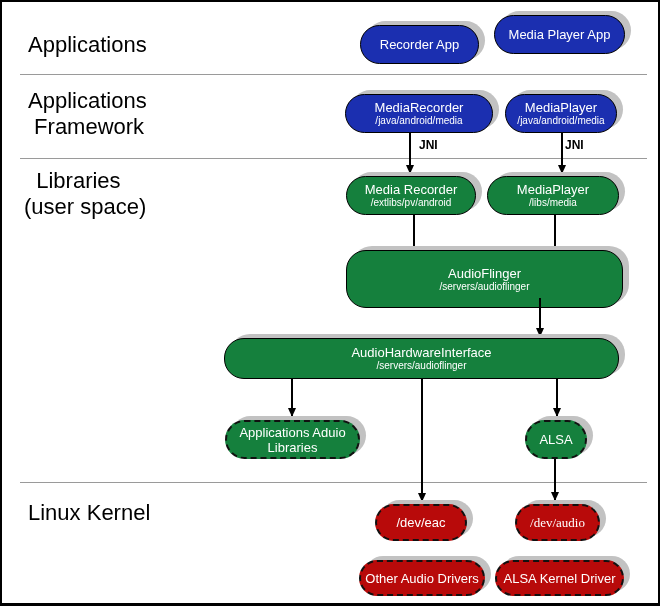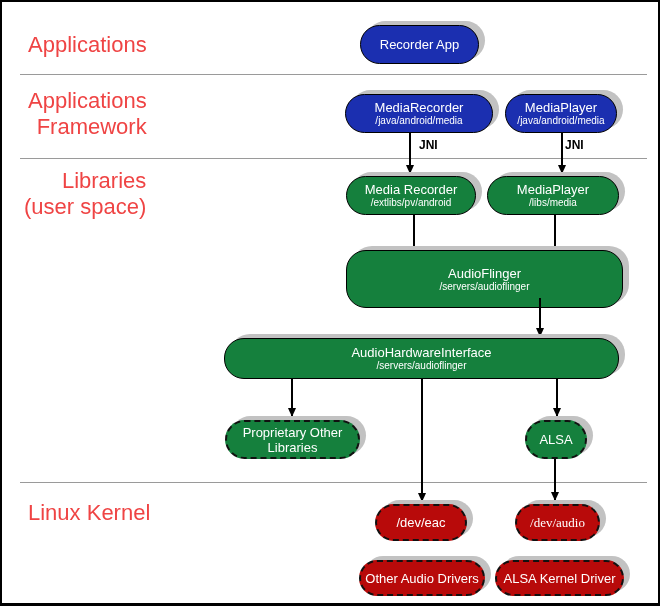--- a/index.html
+++ b/index.html
@@ -2,21 +2,21 @@
 <html><head>
 <meta charset="utf-8">
 <style>
   html,body{margin:0;padding:0;background:#fff;}
   #frame{
     position:relative;width:660px;height:606px;box-sizing:border-box;
     border:2px solid #000;border-bottom-width:3px;background:#fff;overflow:hidden;
     font-family:"Liberation Sans","DejaVu Sans",sans-serif;
   }
   .layer-label{
-    position:absolute;color:#ef4444;font-size:22px;line-height:26px;white-space:pre;text-align:right;
+    position:absolute;color:#000000;font-size:22px;line-height:26px;white-space:pre;
   }
   .sep{
     position:absolute;left:18px;width:627px;height:0;border-top:1px solid #9a9a9a;
   }
   .node{
     position:absolute;box-sizing:border-box;border-radius:20px;
     display:flex;flex-direction:column;align-items:center;justify-content:center;
     text-align:center;color:#fff;
     border:1.5px solid #000;
     box-shadow:6px -4px 0 0 #c2c2c2;
@@ -45,20 +45,23 @@
   <div class="layer-label" style="left:26px;top:86px;"><span>Applications</span><br><span> Framework</span></div>
   <div class="layer-label" style="left:26px;top:498px;">Linux Kernel</div>
   <div class="layer-label" style="left:22px;top:166px;"><span>  Libraries</span><br><span>(user space)</span></div>
 
   <div class="sep" style="top:72px;"></div>
   <div class="sep" style="top:156px;"></div>
   <div class="sep" style="top:480px;"></div>
 
   <div class="node blue" style="left:358px;top:23px;width:119px;height:39px;">
     <div class="nt">Recorder App</div>
+  </div>
+  <div class="node blue" style="left:492px;top:13px;width:131px;height:39px;">
+    <div class="nt">Media Player App</div>
   </div>
 
   <div class="node blue" style="left:343px;top:92px;width:148px;height:39px;">
     <div class="nt">MediaRecorder</div>
     <div class="ns">/java/android/media</div>
   </div>
   <div class="node blue" style="left:503px;top:92px;width:112px;height:39px;">
     <div class="nt">MediaPlayer</div>
     <div class="ns">/java/android/media</div>
   </div>
@@ -106,21 +109,21 @@
       <span class="head"></span>
     </div>
   <div class="arrow" style="left:419px;top:377px;height:123px;">
       <span class="head"></span>
     </div>
   <div class="arrow" style="left:554px;top:377px;height:38px;">
       <span class="head"></span>
     </div>
 
   <div class="node green dashed wrap" style="left:223px;top:418px;width:135px;height:39px;">
-    <div class="nt">Proprietary Other Libraries</div>
+    <div class="nt">Applications Aduio Libraries</div>
   </div>
   <div class="node green dashed" style="left:523px;top:418px;width:62px;height:39px;">
     <div class="nt">ALSA</div>
   </div>
 
   <div class="arrow" style="left:552px;top:457px;height:42px;">
       <span class="head"></span>
     </div>
 
   <div class="node red dashed" style="left:373px;top:502px;width:92px;height:37px;">

